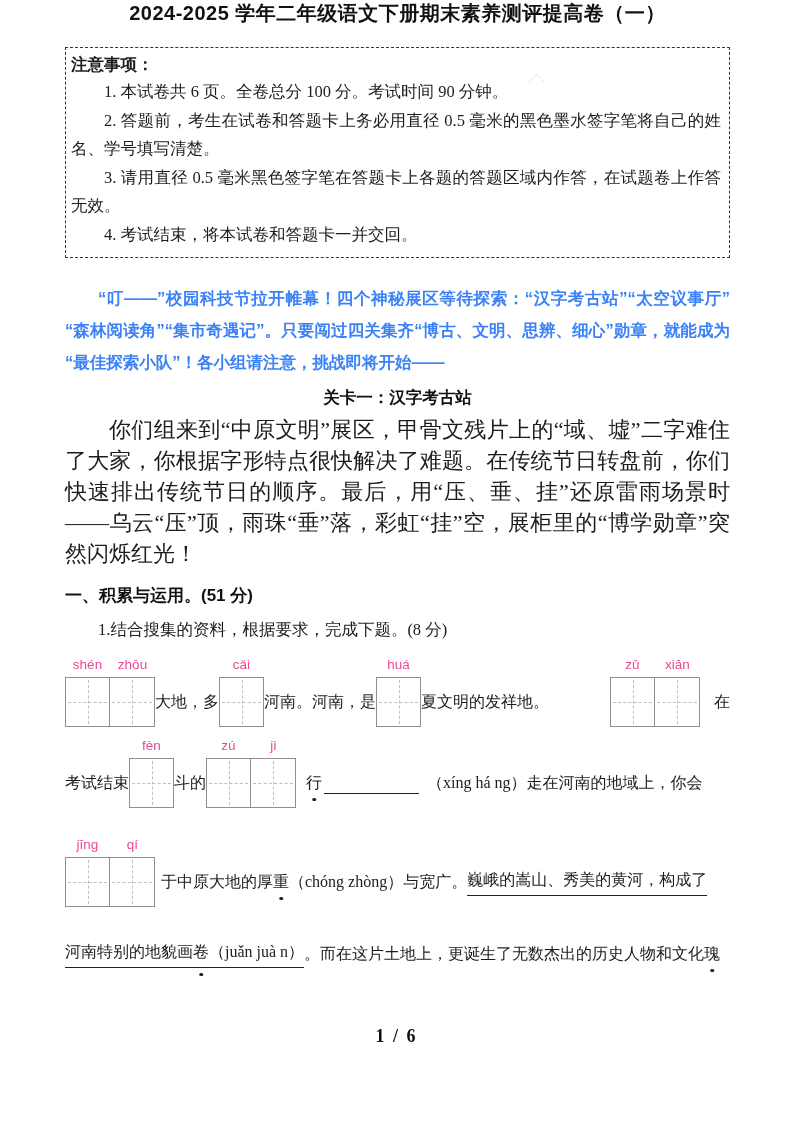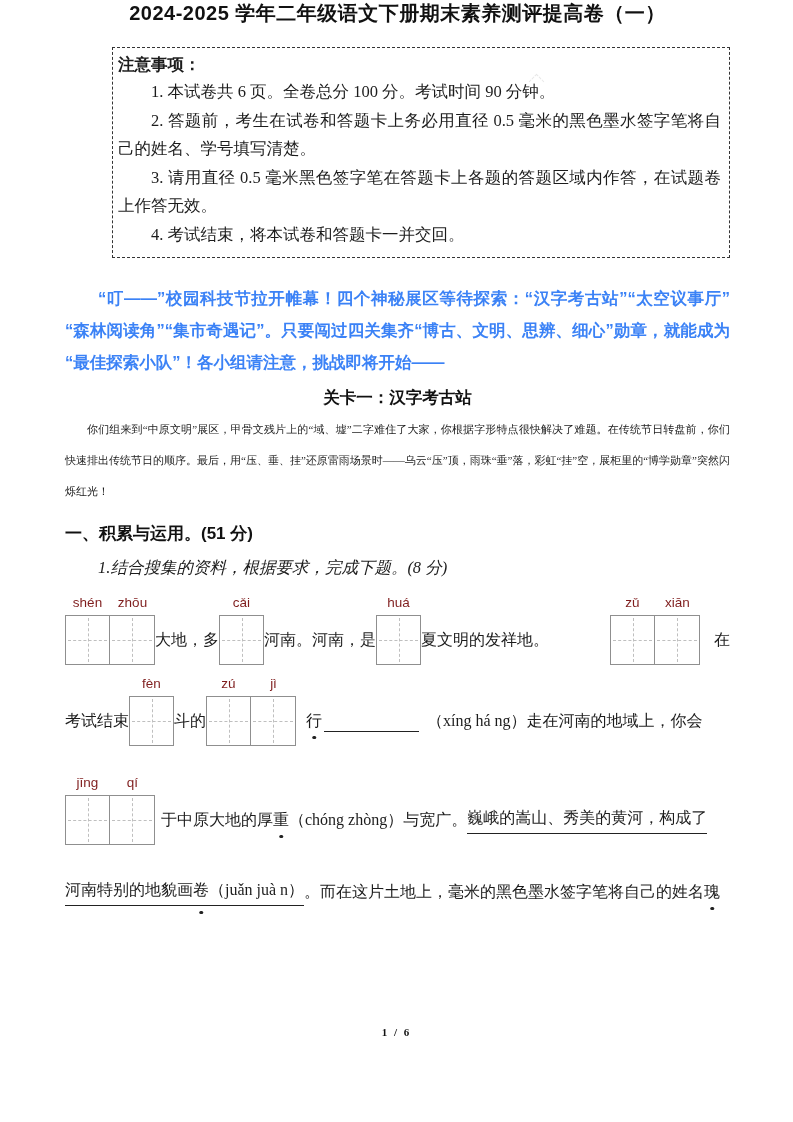--- a/index.html
+++ b/index.html
@@ -29,21 +29,20 @@
   .artifact{
     position:absolute;left:531px;top:76px;width:10px;height:10px;
     border-left:1px dashed #d9d9d9;border-top:1px dashed #d9d9d9;
     transform:rotate(45deg);opacity:.6;
   }
   
   .notice-box{
     margin-top:20px;
     border:1.6px dashed #333;
     padding:4px 8px 8px 5px;
-    margin-left:47px;
   }
   .notice-heading{
     margin:0;
     font-size:16.5px;
     font-weight:bold;
     line-height:26px;
   }
   .notice-item{
     margin:0;
     font-size:16.5px;
@@ -66,39 +65,38 @@
     margin:4px 0 0 0;
     font-size:16.5px;
     font-weight:bold;
     line-height:30px;
     font-family:"Liberation Sans","DejaVu Sans",sans-serif;
     color:#111;
     text-align:center;
   }
   .stage-para{
     margin:2px 0 0 0;
-    font-size:11px;
+    font-size:22px;
     line-height:31px;
     text-indent:2em;
     text-align:justify;
   }
   .part-heading{
     margin:12px 0 0 0;
     font-size:17px;
     font-weight:bold;
     line-height:30px;
     font-family:"Liberation Sans","DejaVu Sans",sans-serif;
     color:#111;
   }
   .question-label{
     margin:4px 0 0 0;
     font-size:16.5px;
     line-height:30px;
     text-indent:2em;
-    font-style:italic;
   }
   
   .fill-row{
     display:flex;
     align-items:center;
     font-size:16px;
     line-height:24px;
     white-space:nowrap;
   }
   .fill-row .seg{flex:0 0 auto;}
@@ -110,21 +108,21 @@
   .pinyin-row{
     position:absolute;
     top:-21px;left:0;right:0;
     display:flex;
   }
   .pinyin{
     flex:1;
     text-align:center;
     font-family:"Liberation Sans","DejaVu Sans",sans-serif;
     font-size:13.5px;
-    color:#7f1d1d;
+    color:#ec4899;
     line-height:18px;
   }
   .cells{display:inline-flex;}
   .cell{
     position:relative;
     width:45px;height:50px;
     border:1px solid #8f8f8f;
     background:#fff;
     box-sizing:border-box;
   }
@@ -160,21 +158,21 @@
   }
   .seg.u.dotted::after{bottom:-9px;}
   #row1{margin-top:32px;}
   #row2{margin-top:31px;}
   #row3{margin-top:49px;}
   #row4{margin-top:33px;}
   .page-footer{
     position:absolute;
     left:0;right:0;top:1026px;
     text-align:center;
-    font-size:11px;
+    font-size:18px;
     font-weight:bold;
     letter-spacing:2px;
     color:#111;
   }
 </style>
 </head>
 <body>
 
 <div class="page">
 
@@ -311,19 +309,19 @@
       </span>
       <span class="seg" style="margin-left: 6px;">于中原大地的厚</span>
       <span class="seg dotted">重</span>
       <span class="seg">（chóng zhòng）与宽广。</span>
       <span class="seg u">巍峨的嵩山、秀美的黄河，构成了</span>
     </div>
   <div class="fill-row" id="row4">
       <span class="seg u">河南特别的地貌画</span>
       <span class="seg u dotted">卷</span>
       <span class="seg u">（juǎn juà n）</span>
-      <span class="seg">。而在这片土地上，毫米的黑色墨水签字笔将自己的姓名</span>
+      <span class="seg">。而在这片土地上，更诞生了无数杰出的历史人物和文化</span>
       <span class="seg dotted">瑰</span>
     </div>
 
   <div class="page-footer">1 / 6</div>
 
 </div>
 
 </body></html>

